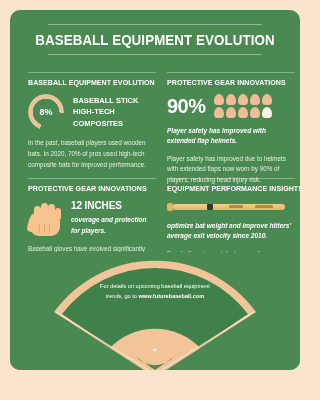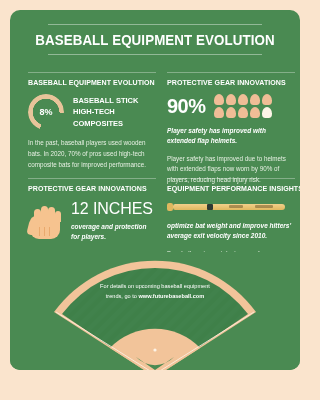--- a/index.html
+++ b/index.html
@@ -101,21 +101,21 @@
   }
   .bat-knob{
     position:absolute;left:0;top:2.2px;width:6px;height:7.4px;
     background:#e0b85f;border-radius:2px;
   }
   .bat-grip{position:absolute;left:40px;top:2.6px;width:6px;height:6.6px;background:#2f3a33;border-radius:1px;}
   .bat-mark{position:absolute;top:4.4px;height:2.6px;background:rgba(90,70,30,.45);border-radius:1px;}
   .bm1{left:62px;width:14px;}
   .bm2{left:88px;width:18px;}
 
-  .val-big{color:#ffffff;font-size:16px;font-weight:normal;letter-spacing:-.1px;}
+  .val-big{color:#ffffff;font-size:10px;font-weight:bold;letter-spacing:-.1px;}
   .val-sub{
     color:#ffffff;font-size:6.5px;font-weight:bold;font-style:italic;
     line-height:1.55;margin-top:4px;
   }
   .lead{
     color:#ffffff;font-size:6.5px;font-weight:bold;font-style:italic;
     line-height:1.55;margin-top:8px;
   }
   .body{
     color:#e7f0e3;font-size:6.3px;line-height:1.72;margin-top:8px;

